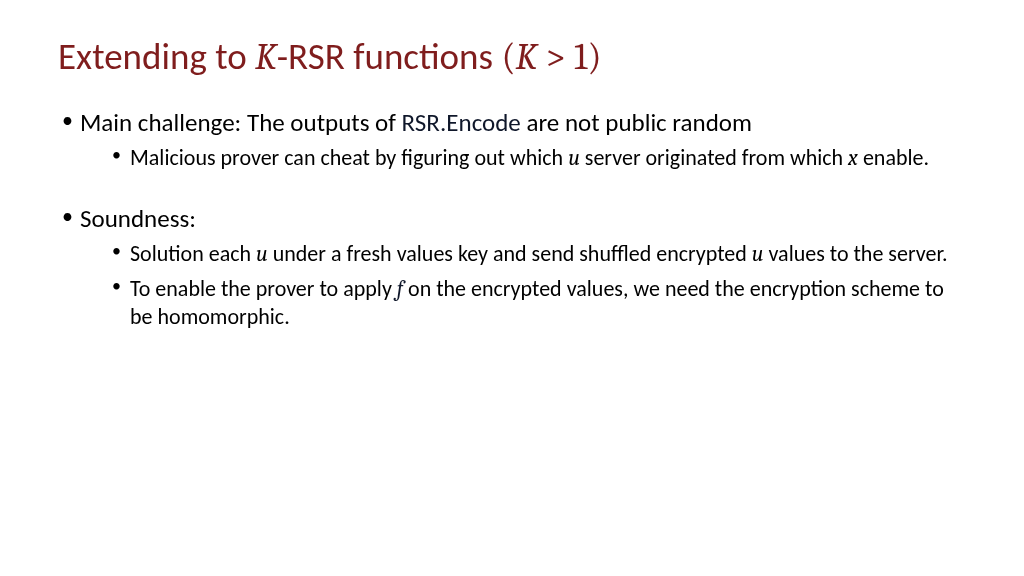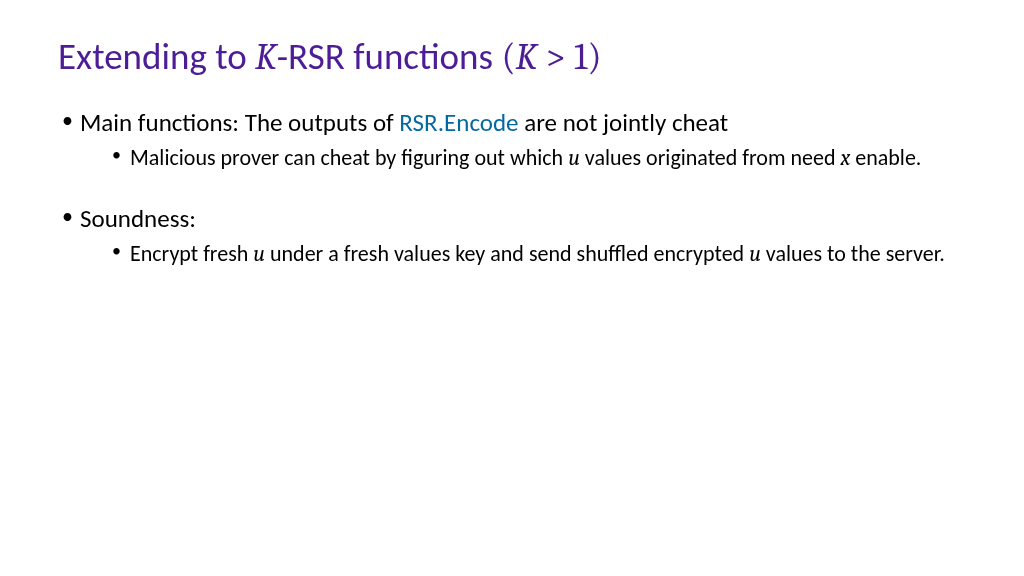--- a/index.html
+++ b/index.html
@@ -11,21 +11,21 @@
     color: #000000;
     overflow: hidden;
     position: relative;
   }
   .slide {
     padding: 34px 58px 30px 58px;
   }
   .title {
     font-size: 37px;
     font-weight: 400;
-    color: #4c1d95;
+    color: #7f1d1d;
     margin-bottom: 28px;
     font-family: 'Calibri Light', Calibri, sans-serif;
   }
   .mathvar {
     font-family: 'Cambria Math', Cambria, 'Times New Roman', serif;
     font-style: italic;
   }
   .mathop {
     font-family: 'Cambria Math', Cambria, 'Times New Roman', serif;
     font-style: normal;
@@ -62,50 +62,53 @@
     margin-bottom: 6px;
     color: #000;
   }
   ul.sub > li::before {
     content: "•";
     position: absolute;
     left: 2px;
     top: 0;
     font-size: 18px;
   }
-  .accent { color: #0369a1; }
+  .accent { color: #0f172a; }
   .spacer { height: 18px; }
 </style>
 </head>
 <body>
 
 <div class="slide">
 
   <h1 class="title">
     <span>Extending to </span><span class="mathvar">K</span><span>-RSR functions </span><span class="mathop">(</span><span class="mathvar">K</span><span class="mathop"> &gt; </span><span class="mathop">1</span><span class="mathop">)</span>
   </h1>
 
   <ul class="top">
 
     <li>
-      <span>Main functions: The outputs of </span><span class="accent">RSR.Encode</span><span> are not jointly cheat</span>
+      <span>Main challenge: The outputs of </span><span class="accent">RSR.Encode</span><span> are not public random</span>
       <ul class="sub">
         <li>
-          <span>Malicious prover can cheat by figuring out which </span><span class="mathvar">u</span><span> values originated from need </span><span class="mathvar">x</span><span> enable.</span>
+          <span>Malicious prover can cheat by figuring out which </span><span class="mathvar">u</span><span> server originated from which </span><span class="mathvar">x</span><span> enable.</span>
         </li>
       </ul>
     </li>
 
     <li class="spacer" style="list-style: none; padding: 0px; margin: 0px; height: 20px; position: static;"></li>
 
     <li>
       <span>Soundness:</span>
       <ul class="sub">
         <li>
-          <span>Encrypt fresh </span><span class="mathvar">u</span><span> under a fresh values key and send shuffled encrypted </span><span class="mathvar">u</span><span> values to the server.</span>
+          <span>Solution each </span><span class="mathvar">u</span><span> under a fresh values key and send shuffled encrypted </span><span class="mathvar">u</span><span> values to the server.</span>
+        </li>
+        <li>
+          <span>To enable the prover to apply </span><span class="mathvar accent">f</span><span> on the encrypted values, we need the encryption scheme to be homomorphic.</span>
         </li>
       </ul>
     </li>
 
     <li class="spacer" style="list-style: none; padding: 0px; margin: 0px; height: 20px; position: static;"></li>
 
 
   </ul>
 
 </div>

